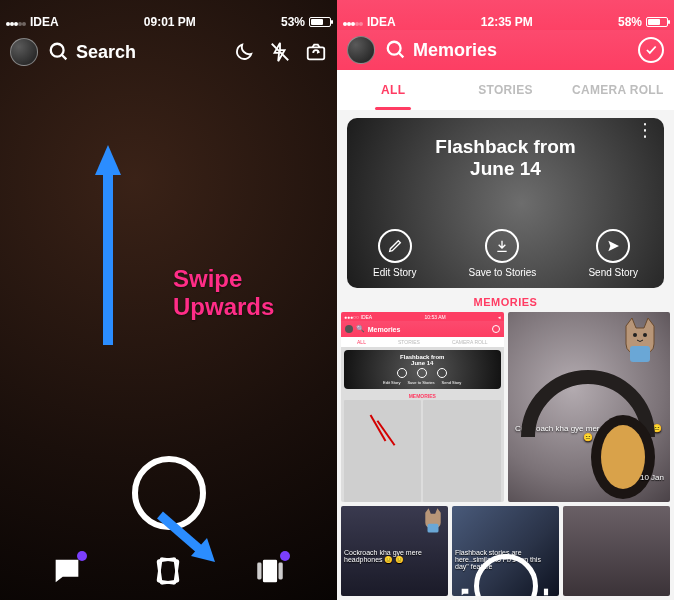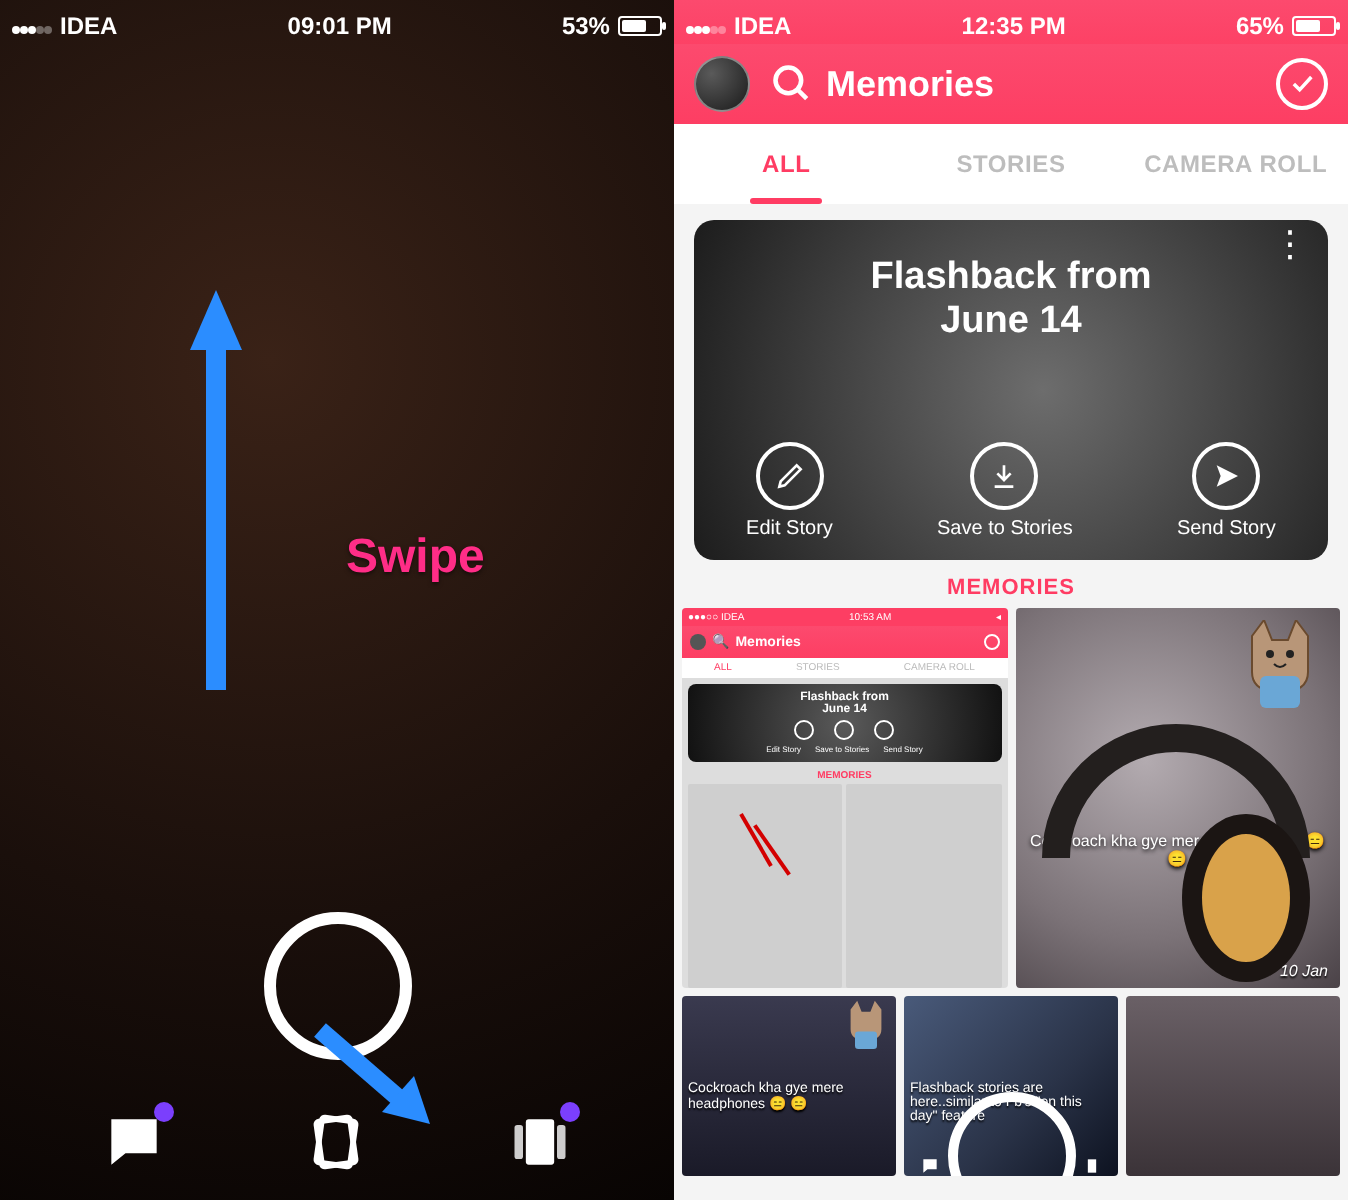--- a/index.html
+++ b/index.html
@@ -1,21 +1,21 @@
 <!DOCTYPE html>
 <html><head>
 <meta charset="utf-8">
 <style>
   *{box-sizing:border-box;margin:0;padding:0;font-family:-apple-system,Helvetica,Arial,sans-serif}
   body{width:674px;height:600px;background:#fff;overflow:hidden}
   .row{display:flex;height:100%}
   .pane{position:relative;flex:1 1 50%;height:100%}
   
   .left{background:radial-gradient(circle at 40% 30%,#3a2217 0%,#1a0f0b 60%,#080403 100%)}
-  .statusbar{display:flex;align-items:flex-end;justify-content:space-between;height:22px;padding:2px 6px;font-size:12px;font-weight:600}
+  .statusbar{display:flex;align-items:flex-start;justify-content:space-between;height:22px;padding:15px 6px;font-size:12px;font-weight:600}
   .statusbar.white{color:#fff}
   .statusbar.pink{color:#fff;background:linear-gradient(#fc4a6e,#fd4165)}
   .sb-left,.sb-right{display:flex;align-items:center;gap:4px}
   .dots span{display:inline-block;width:4px;height:4px;border-radius:50%;background:#fff}
   .dots span.off{opacity:.35}
   .batt{display:inline-flex;align-items:center;gap:2px}
   .batt-body{width:22px;height:10px;border:1px solid #fff;border-radius:2px;position:relative}
   .batt-body::after{content:"";position:absolute;right:-3px;top:2px;width:2px;height:4px;background:#fff;border-radius:1px}
   .batt-fill{position:absolute;left:1px;top:1px;bottom:1px;border-radius:1px;background:#fff}
   .topbar{display:flex;align-items:center;gap:10px;padding:8px 10px}
@@ -68,21 +68,21 @@
   .mini-hdr{text-align:center;color:#ff3c63;font-size:5px;font-weight:700;margin:1px 0}
   .mini-grid{display:flex;gap:2px;padding:0 3px;flex:1}
   .mini-col{flex:1;display:flex;flex-direction:column;gap:2px}
   .mini-tile{flex:1;background:#cfcfcf;border-radius:1px}
   .redline{position:absolute;width:30px;height:2px;background:#d30000;transform-origin:center}
   
   .hp-tile{background:radial-gradient(circle at 40% 40%,#b3abb0 0%,#7b7277 60%,#4a4247 100%) }
   .hp-caption{position:absolute;left:0;right:0;top:58%;font-size:8px;color:#fff;text-align:center;padding:2px 4px;text-shadow:0 1px 2px #000}
   .cat{position:absolute;right:10px;top:6px;width:40px;height:46px}
   .headphone{position:absolute;left:-10px;bottom:-15px;width:170px;height:170px}
-  .datecorner{position:absolute;right:6px;bottom:4px;font-size:8px;font-style:italic;color:#fff;text-shadow:0 1px 1px #000}
+  .datecorner{position:absolute;right:6px;bottom:20px;font-size:8px;color:#fff;text-shadow:0 1px 1px #000}
   
   .grid2{display:flex;gap:4px;padding:4px 4px 0}
   .t2{flex:1;height:90px;background:#cfcfcf;border-radius:2px;position:relative;overflow:hidden}
   .cap2{position:absolute;left:0;right:0;top:45%;font-size:7px;color:#fff;padding:2px 3px;text-shadow:0 1px 1px #000}
   .ring-mid{position:absolute;bottom:-22px;left:50%;transform:translateX(-50%);width:64px;height:64px;border:5px solid #fff;border-radius:50%}
 </style>
 </head>
 <body>
 
 <div class="row">
@@ -97,27 +97,53 @@
       <div class="sb-right">
         <span>53%</span>
         <span class="batt">
             <span class="batt-body">
               <span class="batt-fill" style="width:62%"></span>
             </span>
           </span>
       </div>
     </div>
 
+    <div class="topbar">
+      <div class="avatar"></div>
+      <div class="search-pill">
+        <svg class="ico" viewBox="0 0 24 24" fill="none" stroke="currentColor" stroke-width="2.5">
+            <circle cx="10" cy="10" r="7"></circle>
+            <line x1="20" y1="20" x2="15" y2="15"></line>
+          </svg>
+        <span>Search</span>
+      </div>
+      <div class="top-icons">
+        <svg class="ico" viewBox="0 0 24 24" fill="none" stroke="#fff" stroke-width="2">
+            <path d="M20 14A8 8 0 0 1 10 4a8 8 0 1 0 10 10z"></path>
+          </svg>
+        <svg class="ico" viewBox="0 0 24 24" fill="none" stroke="#fff" stroke-width="2">
+            <path d="M12 2 6 13h5l-1 9 7-12h-5z"></path>
+            <line x1="3" y1="3" x2="21" y2="21"></line>
+          </svg>
+        <svg class="ico" viewBox="0 0 24 24" fill="none" stroke="#fff" stroke-width="2">
+            <rect x="3" y="7" width="18" height="13" rx="2"></rect>
+            <path d="M8 7l2-3h4l2 3"></path>
+            <path d="M9 13a3 3 0 0 1 6 0"></path>
+            <path d="m13 10 2 3-2 1" fill="#fff" stroke="none"></path>
+          </svg>
+      </div>
+    </div>
 
     <div class="arrow-up">
         <div class="head"></div>
         <div class="shaft"></div>
       </div>
     <div class="swipe-label">
       <div>Swipe</div>
+      <div>Upwards</div>
     </div>
 
     <div class="capture"></div>
 
     <div class="arrow-diag">
       <svg viewBox="0 0 70 60">
           <path d="M5 5 L50 44" stroke="#2b8dff" stroke-width="9" fill="none"></path>
           <path d="M36 46 L60 52 L52 28 Z" fill="#2b8dff"></path>
         </svg>
     </div>
@@ -147,21 +173,21 @@
   </div>
 
   <div class="pane right">
     <div class="statusbar pink">
       <div class="sb-left">
         <span class="dots"><span></span><span></span><span></span><span class="off"></span><span class="off"></span></span>
         <span>IDEA</span>
       </div>
       <span>12:35 PM</span>
       <div class="sb-right">
-        <span>65%</span>
+        <span>58%</span>
         <span class="batt">
             <span class="batt-body">
               <span class="batt-fill" style="width:60%"></span>
             </span>
           </span>
       </div>
     </div>
 
     <div class="r-topbar">
       <div class="avatar"></div>

